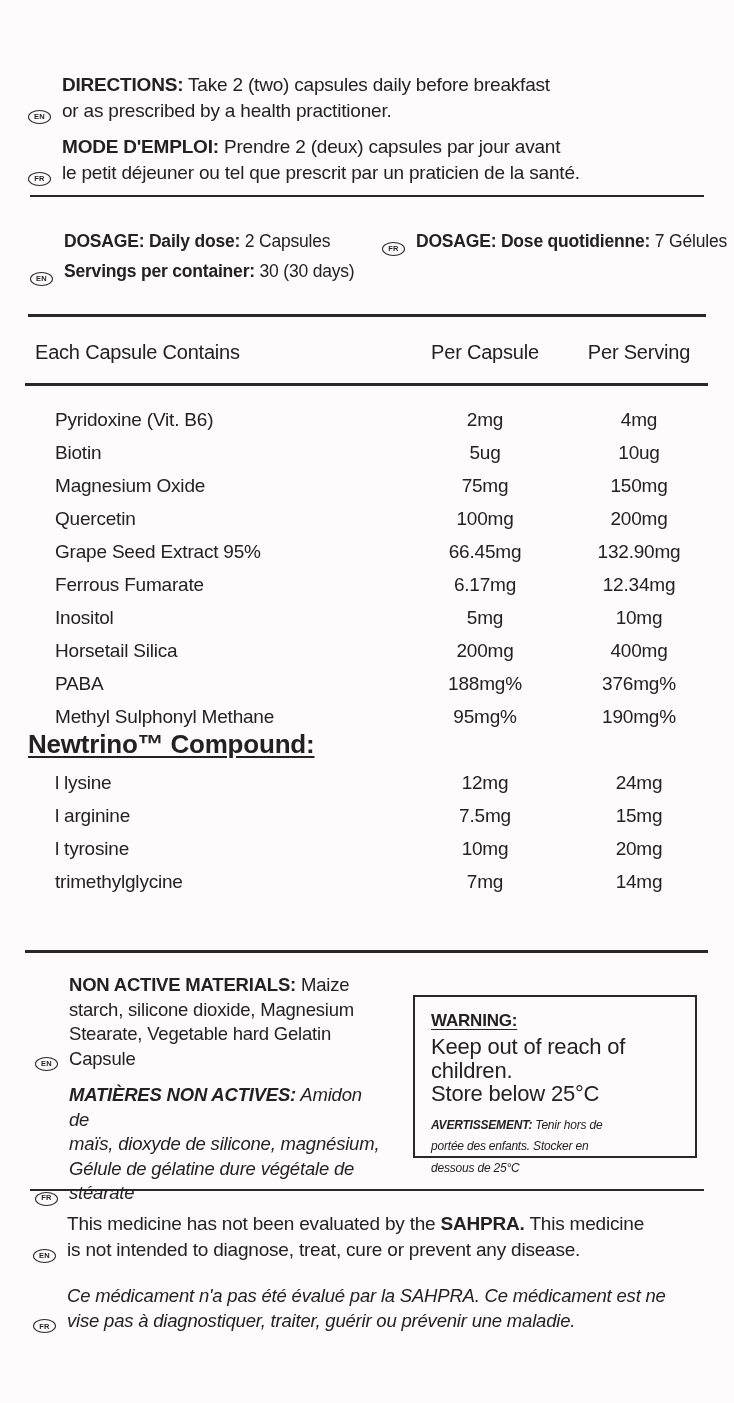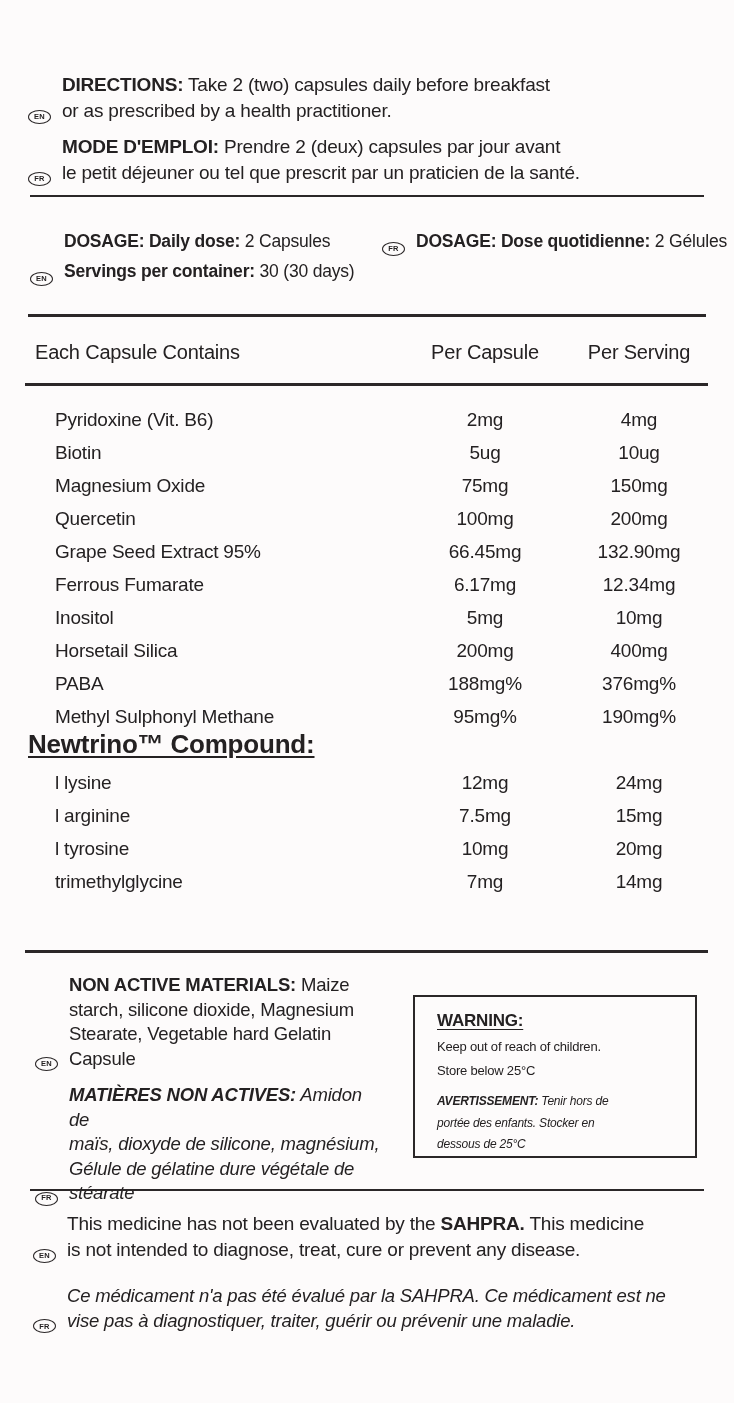--- a/index.html
+++ b/index.html
@@ -50,24 +50,24 @@
 
   
   .nonactive{font-size:18.5px;line-height:24.5px;}
   .nonactive b{font-weight:700;}
   .italic{font-style:italic;}
 
   
   .warnbox{
     position:absolute;left:413px;top:995px;width:284px;height:163px;
     border:2px solid #2b2728;box-sizing:border-box;
-    padding:14px 22px;
+    padding:14px 16px;
   }
   .warn-title{font-size:17px;font-weight:700;text-decoration:underline;text-underline-offset:3px;margin-bottom:4px;}
-  .warn-body{font-size:13px;line-height:23.5px;}
+  .warn-body{font-size:22px;line-height:23.5px;}
   .warn-fr{margin-top:9px;font-size:12px;line-height:21.5px;font-style:italic;}
   .warn-fr b{font-weight:700;}
 
   
   .disclaimer{font-size:19px;line-height:26px;}
   .disclaimer b{font-weight:700;}
   .disclaimer-fr{font-size:18.5px;line-height:25px;font-style:italic;}
 </style>
 </head>
 <body>
@@ -104,21 +104,21 @@
       <span>30 (30 days)</span>
     </div>
   </div>
 </div>
 
 <div class="abs flexrow dosage" style="left:382px;top:226px;width:345px;">
   <span class="badge" style="margin-top:8px;">FR</span>
   <div>
     <div>
       <b>DOSAGE: Dose quotidienne:</b>
-      <span>2 Gélules</span>
+      <span>7 Gélules</span>
     </div>
   </div>
 </div>
 
 <div class="rule" style="left:28px;top:314px;width:678px;height:3px;"></div>
 
 <div class="abs thead" style="left:25px;top:330px;width:683px;height:45px;">
   <div class="tbl-name">Each Capsule Contains</div>
   <div class="tbl-cap">Per Capsule</div>
   <div class="tbl-serv">Per Serving</div>

